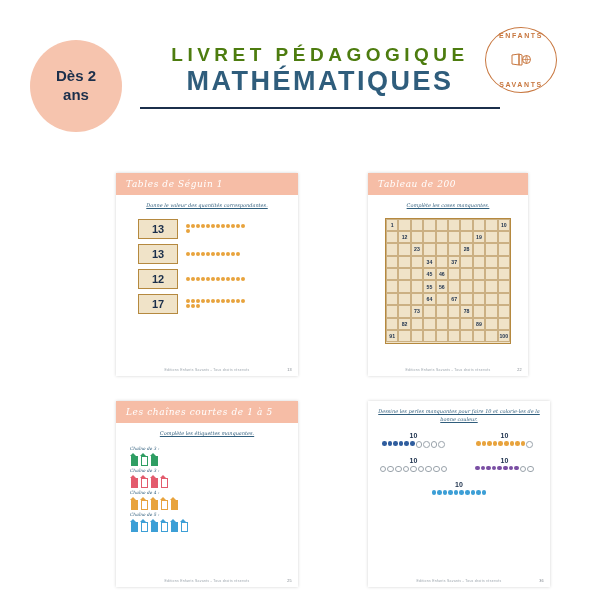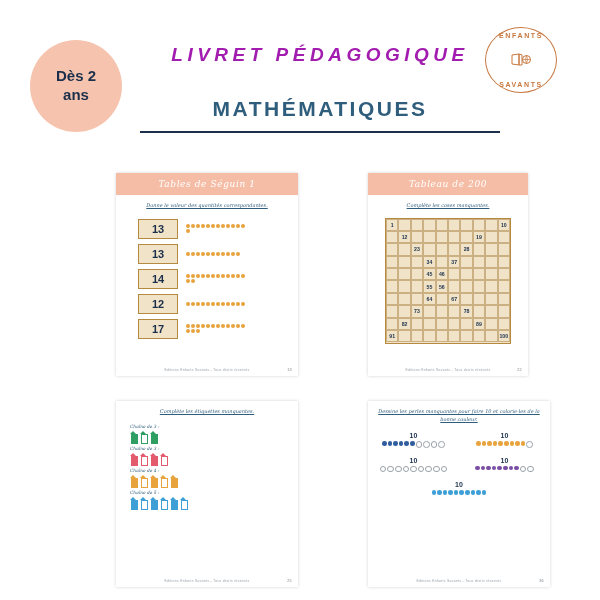--- a/index.html
+++ b/index.html
@@ -19,27 +19,26 @@
     position:absolute;left:0px;top:22px;width:92px;height:92px;
     border-radius:50%;
     background:#f6c4ae;
     display:flex;flex-direction:column;align-items:center;justify-content:center;
     color:#1b2f4b;font-weight:bold;font-size:15px;line-height:1.25;
   }
   .title-wrap{
     position:absolute;left:110px;top:26px;width:360px;text-align:center;
   }
   .title-small{
-    font-size:19px;letter-spacing:4.5px;color:#a21caf;font-weight:bold;
+    font-size:19px;letter-spacing:4.5px;color:#4d7c0f;font-weight:bold;
     font-family:"Liberation Sans", sans-serif;
-    font-style:italic;
   }
   .title-big{
-    margin-top:31px;
-    font-size:21px;letter-spacing:2.5px;color:#2f5d7c;font-weight:bold;
+    margin-top:0;
+    font-size:27px;letter-spacing:2.5px;color:#2f5d7c;font-weight:bold;
   }
   .title-rule{
     margin-top:10px;height:2px;background:#1b2f4b;width:100%;
   }
   
   .logo{
     position:absolute;right:10px;top:6px;width:78px;height:72px;
     display:flex;align-items:center;justify-content:center;
   }
   .logo-circle{
@@ -54,21 +53,21 @@
   .logo-top{top:4px;}
   .logo-bot{bottom:4px;}
   .logo-mid{display:flex;gap:3px;align-items:center;}
 
   
   .sheet{
     position:absolute;background:#ffffff;
     box-shadow:0 0 3px rgba(0,0,0,0.18);
   }
   .sheet-head{
-    background:#f6bda6;color:#ffffff;text-align:center;
+    background:#f6bda6;color:#ffffff;text-align:left;
     font-family:"DejaVu Serif", serif;font-style:italic;
     font-size:9px;letter-spacing:.6px;
     padding:6px 10px;
   }
   .sheet-sub{
     text-align:center;color:#2f5d7c;font-size:5px;
     font-family:"DejaVu Serif", serif;font-style:italic;
     text-decoration:underline;margin-top:7px;padding:0 6px;line-height:1.5;
   }
   .sheet-foot{
@@ -189,39 +188,20 @@
             <span class="bead" style="background: rgb(232, 163, 61);"></span>
             <span class="bead" style="background: rgb(232, 163, 61);"></span>
             <span class="bead" style="background: rgb(232, 163, 61);"></span>
             <span class="bead" style="background: rgb(232, 163, 61);"></span>
             <span class="bead" style="background: rgb(232, 163, 61);"></span>
             <span class="bead" style="background: rgb(232, 163, 61);"></span>
             <span class="bead" style="background: rgb(232, 163, 61);"></span>
           </div>
         </div>
         <div class="seg-row">
-          <div class="seg-box">14</div>
-          <div class="seg-beads">
-            <span class="bead" style="background: rgb(232, 163, 61);"></span>
-            <span class="bead" style="background: rgb(232, 163, 61);"></span>
-            <span class="bead" style="background: rgb(232, 163, 61);"></span>
-            <span class="bead" style="background: rgb(232, 163, 61);"></span>
-            <span class="bead" style="background: rgb(232, 163, 61);"></span>
-            <span class="bead" style="background: rgb(232, 163, 61);"></span>
-            <span class="bead" style="background: rgb(232, 163, 61);"></span>
-            <span class="bead" style="background: rgb(232, 163, 61);"></span>
-            <span class="bead" style="background: rgb(232, 163, 61);"></span>
-            <span class="bead" style="background: rgb(232, 163, 61);"></span>
-            <span class="bead" style="background: rgb(232, 163, 61);"></span>
-            <span class="bead" style="background: rgb(232, 163, 61);"></span>
-            <span class="bead" style="background: rgb(232, 163, 61);"></span>
-            <span class="bead" style="background: rgb(232, 163, 61);"></span>
-          </div>
-        </div>
-        <div class="seg-row">
           <div class="seg-box">12</div>
           <div class="seg-beads">
             <span class="bead" style="background: rgb(232, 163, 61);"></span>
             <span class="bead" style="background: rgb(232, 163, 61);"></span>
             <span class="bead" style="background: rgb(232, 163, 61);"></span>
             <span class="bead" style="background: rgb(232, 163, 61);"></span>
             <span class="bead" style="background: rgb(232, 163, 61);"></span>
             <span class="bead" style="background: rgb(232, 163, 61);"></span>
             <span class="bead" style="background: rgb(232, 163, 61);"></span>
             <span class="bead" style="background: rgb(232, 163, 61);"></span>
@@ -363,20 +343,21 @@
         <div></div>
         <div>100</div>
       </div>
     <div class="sheet-foot">
       <span>Editions Enfants Savants - Tous droits réservés</span>
       <span class="pg">22</span>
     </div>
   </div>
 
   <div class="sheet" id="sheet3">
+    <div class="sheet-head">Les chaînes courtes de 1 à 5</div>
     <div class="sheet-sub">Complète les étiquettes manquantes.</div>
     <div id="chains" style="margin-top:8px;">
         <div class="chain-block">
           <div class="chain-label">Chaîne de 3 :</div>
           <div class="chain-row">
             <div class="house">
               <div class="roof" style="border-bottom: 3.5px solid rgb(47, 158, 99);"></div>
               <div class="body" style="border-color: rgb(47, 158, 99); background: rgb(47, 158, 99);"></div>
             </div>
             <div class="house">

